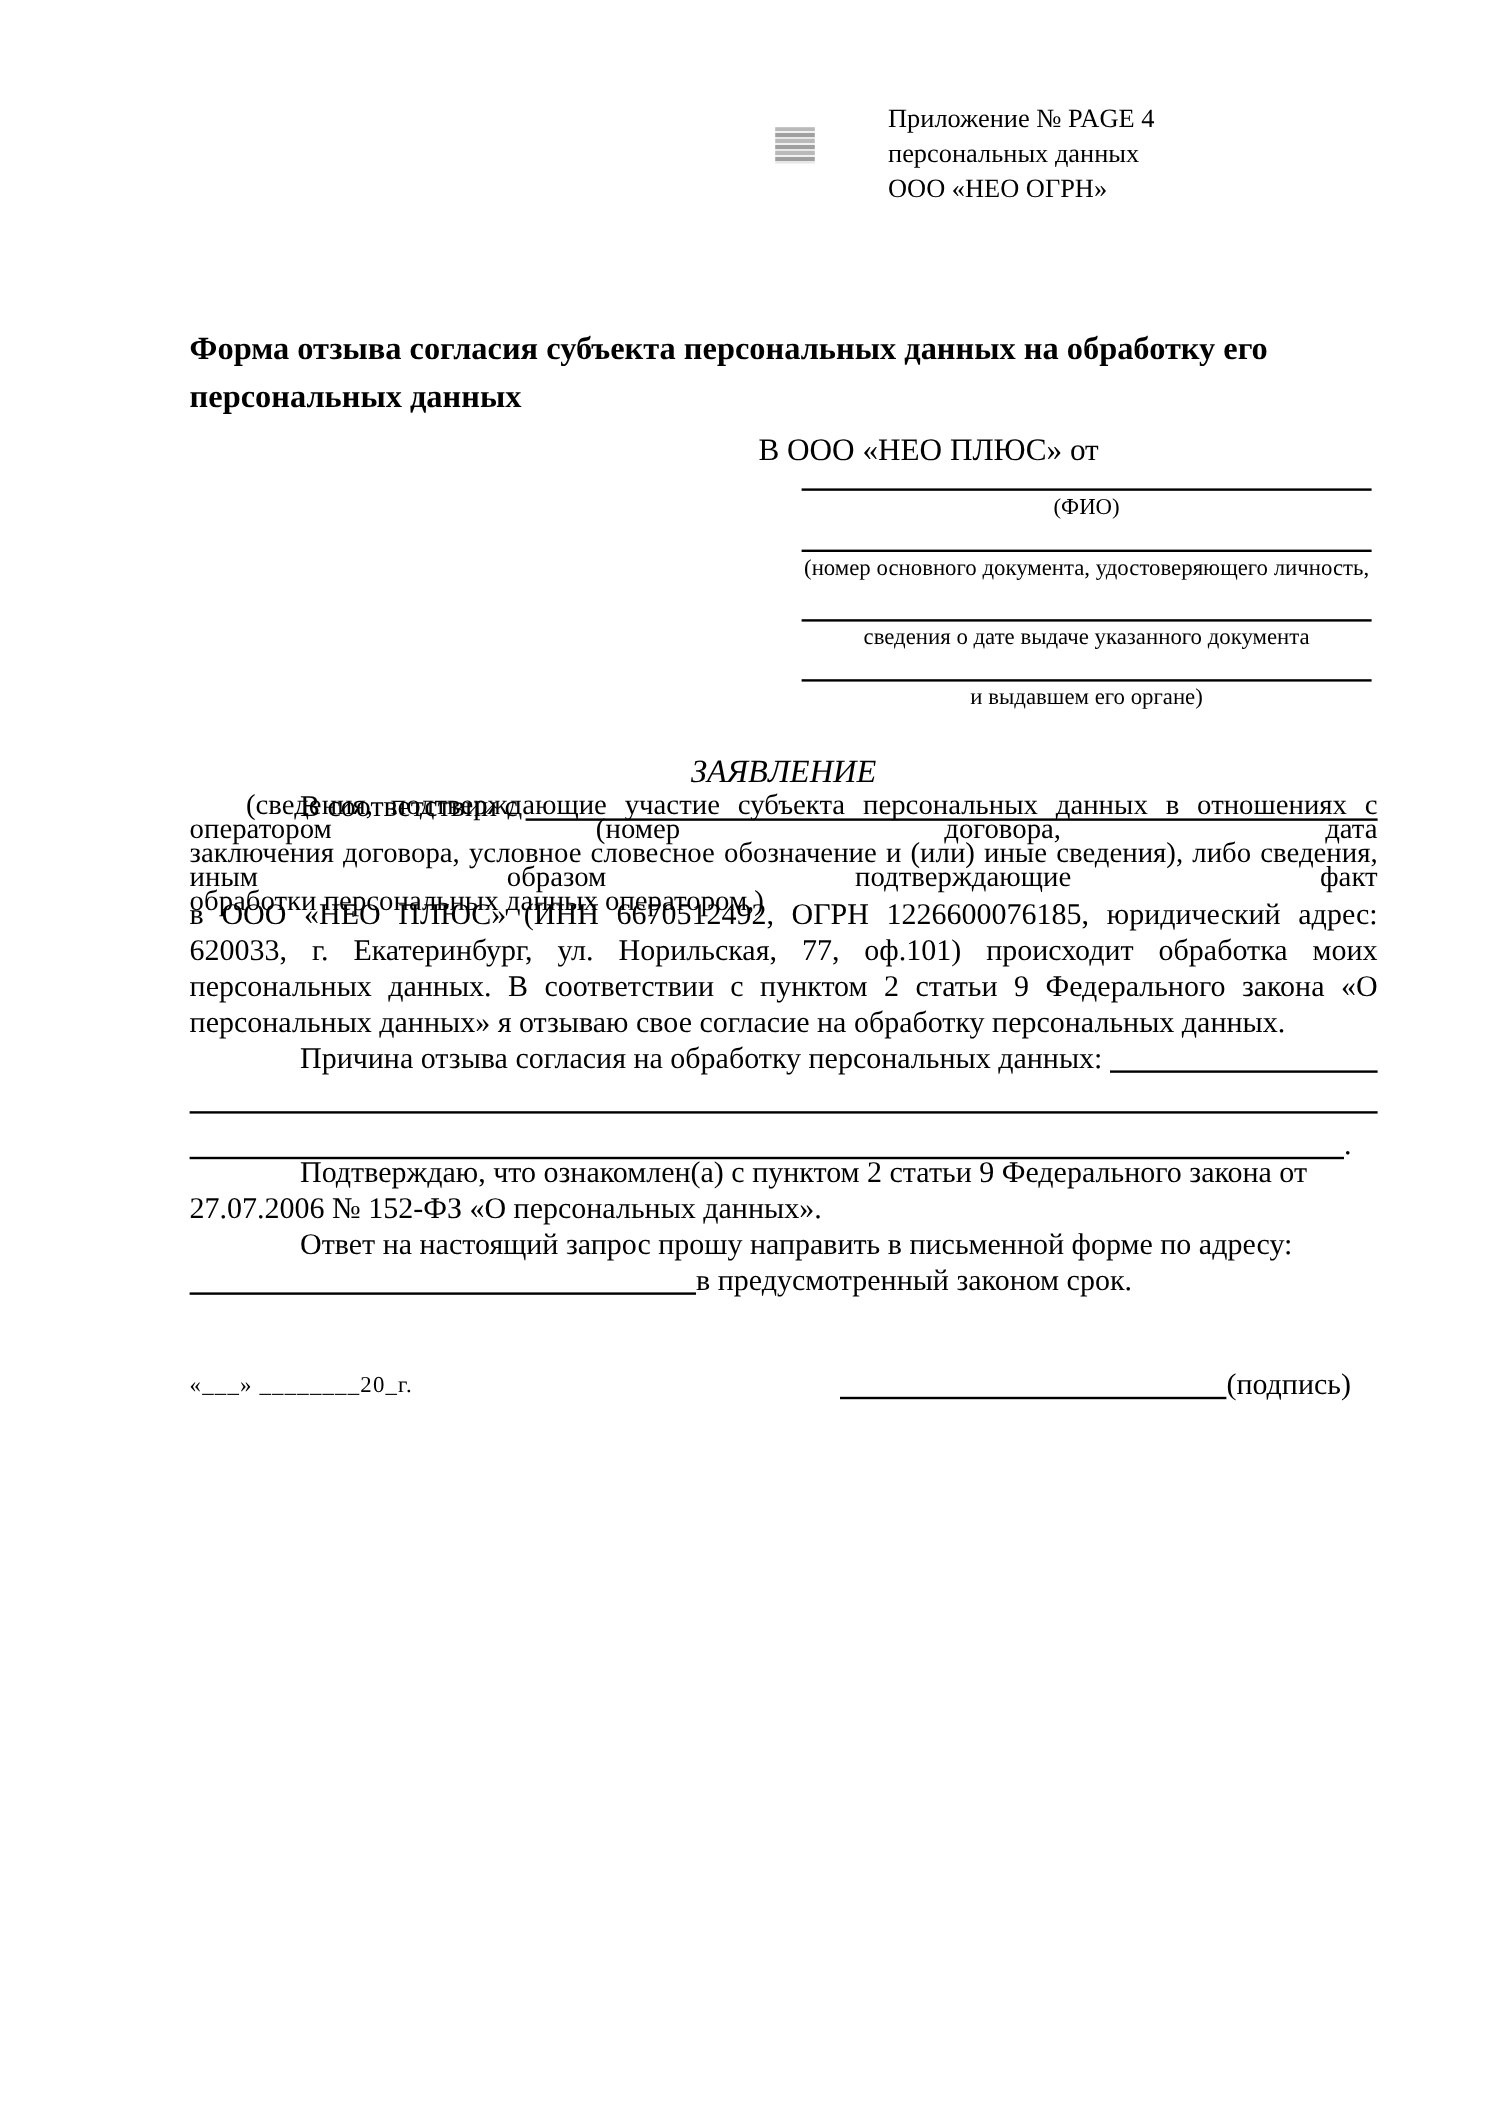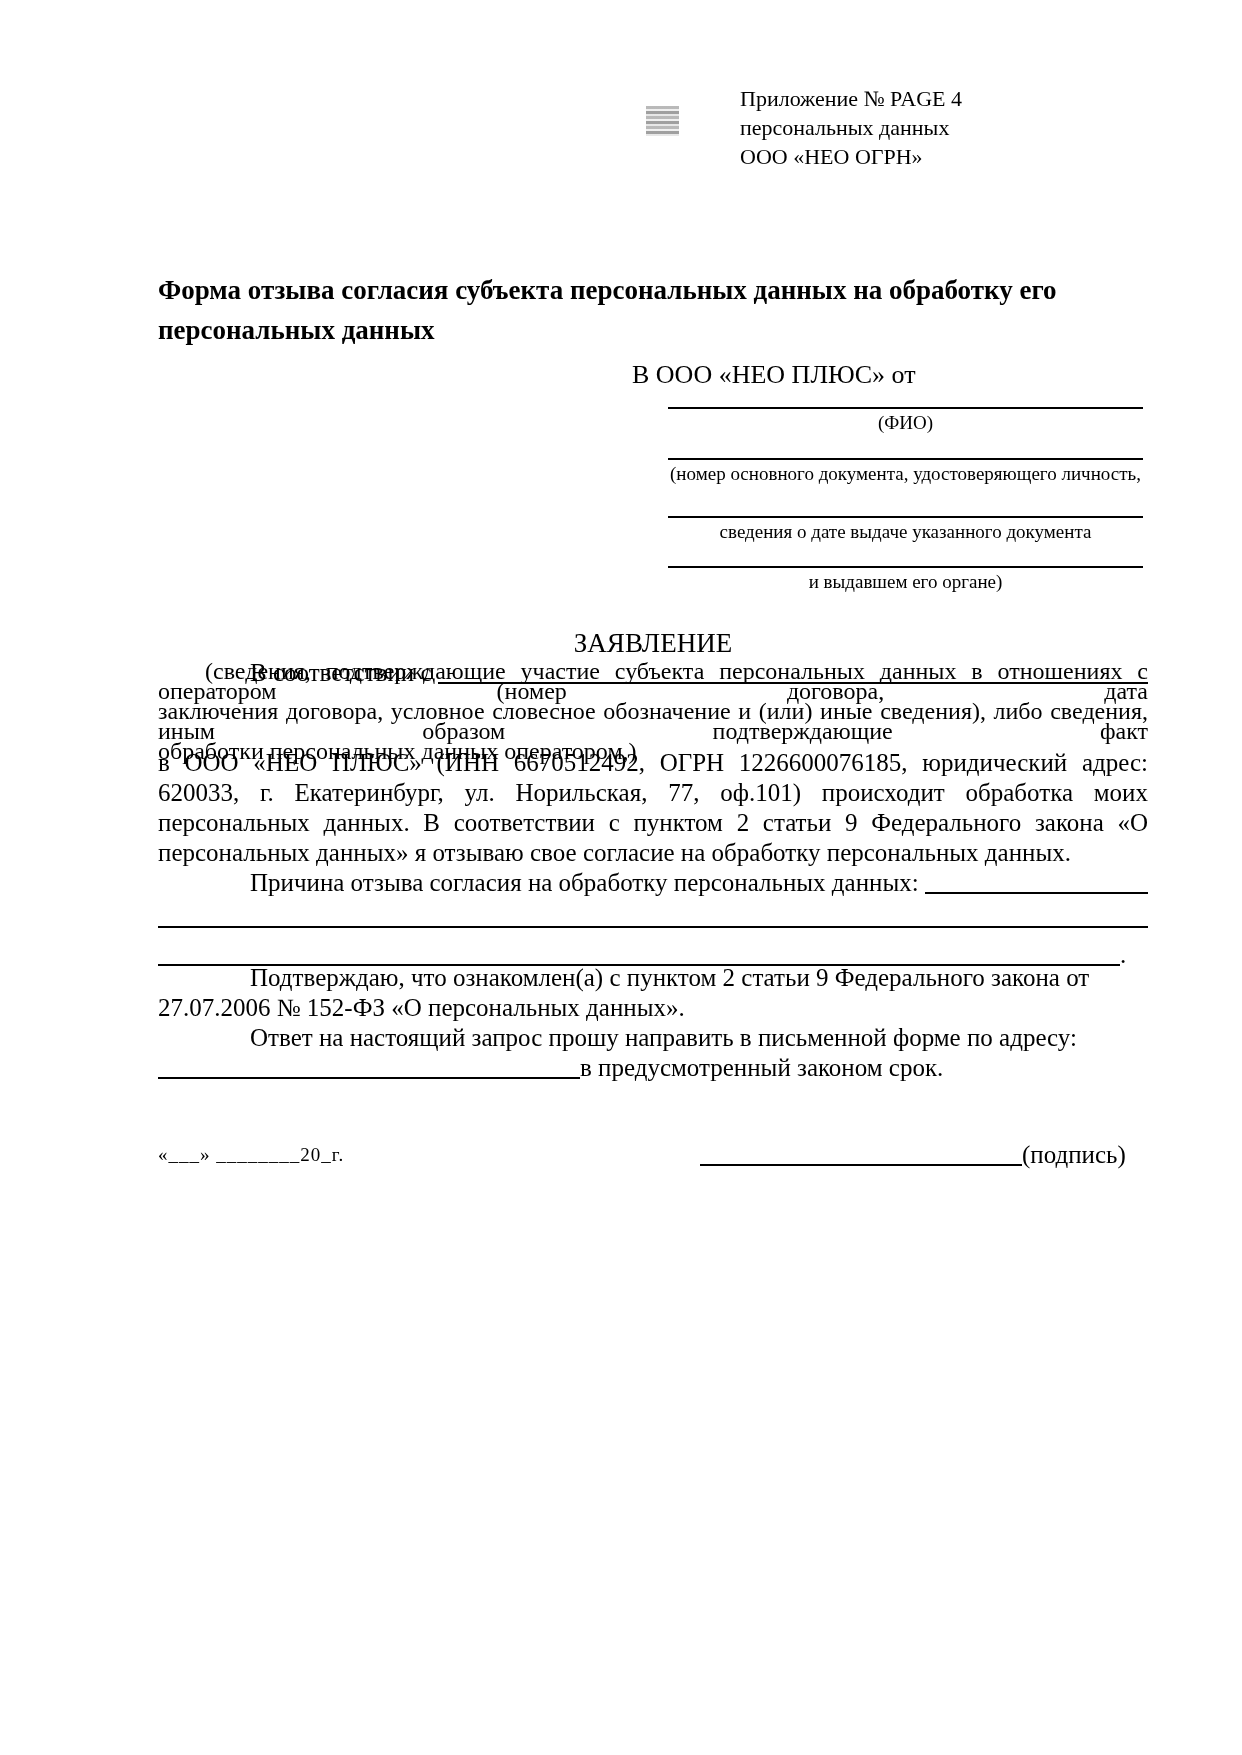--- a/index.html
+++ b/index.html
@@ -35,21 +35,21 @@
     font-size:26px;line-height:30px;
   }
   .field{position:absolute;left:668px;width:475px;}
   .field-rule{border-top:2px solid #000;height:0;}
   .field-caption{
     text-align:center;font-size:19px;line-height:23px;padding-top:2px;
     white-space:nowrap;
   }
   .stmt-heading{
     position:absolute;left:158px;top:627px;width:990px;
-    text-align:center;font-size:27px;line-height:32px;
+    text-align:center;font-size:27px;line-height:32px;font-style:italic;
   }
   .flexline{display:flex;font-size:25px;line-height:30px;}
   .indent{width:92px;flex:0 0 92px;}
   .fill{
     flex:1 1 auto;align-self:flex-end;height:0;
     border-bottom:2px solid #000;margin-bottom:4px;margin-left:6px;
   }
   .ufixed{
     flex:0 0 auto;align-self:flex-end;height:0;
     border-bottom:2px solid #000;margin-bottom:4px;

